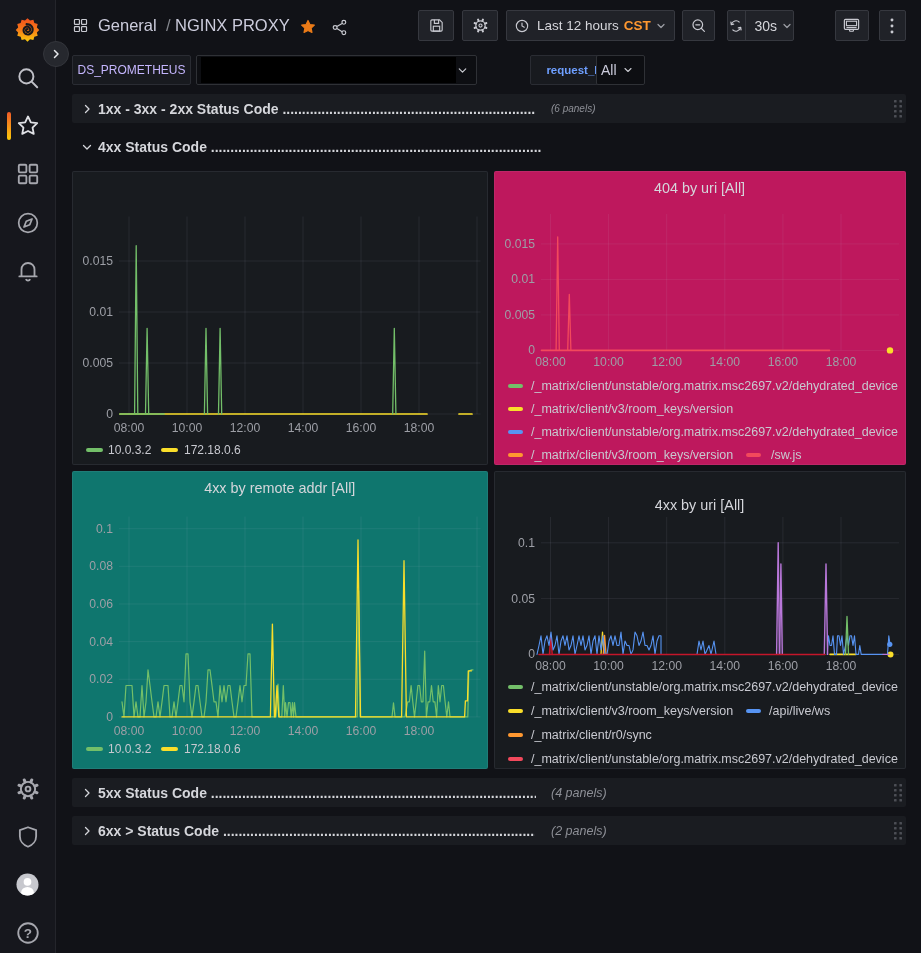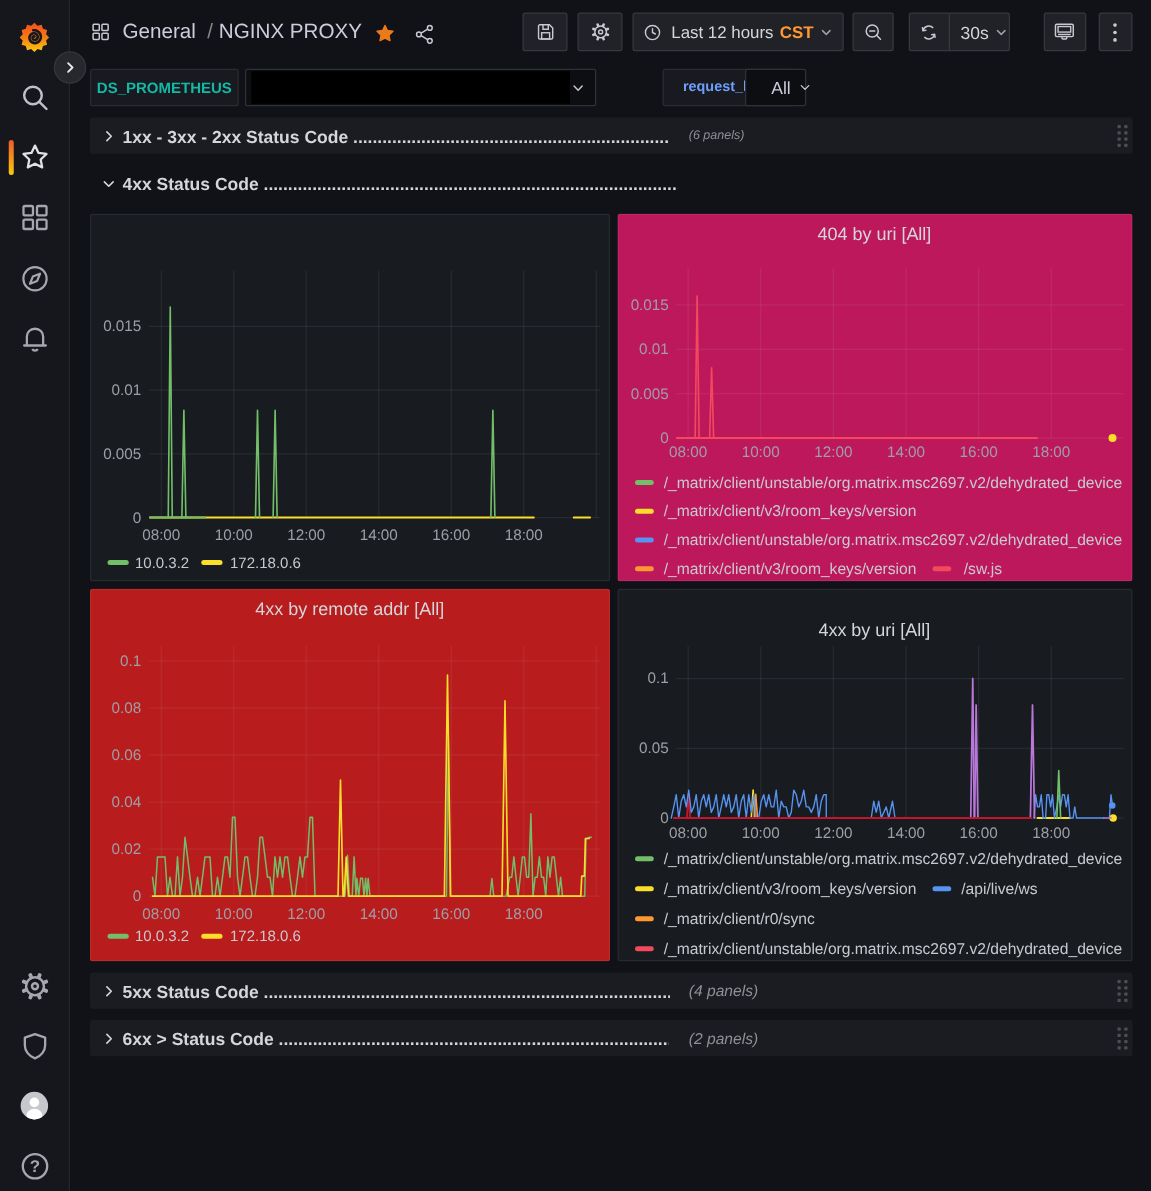--- a/index.html
+++ b/index.html
@@ -127,21 +127,21 @@
       </svg>
     </span>
   </div>
 <div class="btn" style="left:681.5px;width:33px">
     <svg class="" width="17" height="17" viewBox="0 0 24 24" fill="none">
       <circle cx="11" cy="11" r="6.8" stroke="#c9cad1" stroke-width="1.7"></circle>
       <line x1="15.9" y1="15.9" x2="20.3" y2="20.3" stroke="#c9cad1" stroke-width="1.7" stroke-linecap="round"></line>
       <line x1="8.2" y1="11" x2="13.8" y2="11" stroke="#c9cad1" stroke-width="1.7" stroke-linecap="round"></line>
     </svg>
   </div>
-<div class="btn" style="left:727px;width:81px">
+<div class="btn" style="left:727px;width:67px">
     <div style="width:33px;display:flex;justify-content:center">
       <svg class="" width="16" height="16" viewBox="0 0 24 24" fill="none">
         <path d="M17.3 6.5A7.2 7.2 0 0 0 5.0 9.8" stroke="#c9cad1" stroke-width="1.8" fill="none"></path>
         <path d="M4.4 6.2l0.6 3.6 3.5-0.5" stroke="#c9cad1" stroke-width="1.8" fill="none" stroke-linecap="round" stroke-linejoin="round"></path>
         <path d="M6.7 17.5A7.2 7.2 0 0 0 19.0 14.2" stroke="#c9cad1" stroke-width="1.8" fill="none"></path>
         <path d="M19.6 17.8l-0.6-3.6-3.5 0.5" stroke="#c9cad1" stroke-width="1.8" fill="none" stroke-linecap="round" stroke-linejoin="round"></path>
       </svg>
     </div>
     <div style="width:1px;height:30px;background:#36383f"></div>
     <span style="font-size:14px;font-weight:500;color:#d5d6db;margin-left:9px">30s</span>
@@ -160,34 +160,34 @@
     </svg>
   </div>
 <div class="btn" style="left:878.5px;width:27.5px">
     <svg class="" width="22" height="22" viewBox="0 0 24 24" fill="none">
       <circle cx="12" cy="5.5" r="1.6" fill="#c9cad1"></circle>
       <circle cx="12" cy="12" r="1.6" fill="#c9cad1"></circle>
       <circle cx="12" cy="18.5" r="1.6" fill="#c9cad1"></circle>
     </svg>
   </div>
 <div class="vbox" style="left:72px;width:119px;background:#181a1f;justify-content:center">
-    <span style="font-size:12px;font-weight:700;color:#14b8a6">DS_PROMETHEUS</span>
+    <span style="font-size:12px;font-weight:400;color:#c4b5fd">DS_PROMETHEUS</span>
   </div>
 <div class="vbox" style="left:196px;width:281px;background:#0d0e12;border-color:#2f3136">
     <div style="position:absolute;left:4px;top:1px;width:255px;height:26px;background:#000"></div>
     <span style="position:absolute;right:7px;display:flex">
       <svg class="" width="13" height="13" viewBox="0 0 24 24" fill="none">
         <path d="M6 9l6 6 6-6" stroke="#c9cad1" stroke-width="2.2" stroke-linecap="round" stroke-linejoin="round"></path>
       </svg>
     </span>
   </div>
 <div class="vbox" style="left:530px;width:105px;background:#181a1f;justify-content:center">
     <span style="font-size:11.5px;font-weight:700;color:#6E9FFF">request_host</span>
   </div>
-<div class="vbox" style="left:596px;width:49px;background:#0d0e12;border-color:#2f3136;padding:0 20px;box-sizing:border-box">
+<div class="vbox" style="left:596px;width:49px;background:#0d0e12;border-color:#2f3136;padding:0 4px;box-sizing:border-box">
     <span style="font-size:14px;color:#ccccdc">All</span>
     <span style="margin-left:5px;display:flex">
       <svg class="" width="12" height="12" viewBox="0 0 24 24" fill="none">
         <path d="M6 9l6 6 6-6" stroke="#c9cad1" stroke-width="2.2" stroke-linecap="round" stroke-linejoin="round"></path>
       </svg>
     </span>
   </div>
 <div style="position:absolute;left:72px;top:94px;width:833.5px;height:29px;background:#1a1c21;border-radius:2px;display:flex;align-items:center;padding-left:9px;box-sizing:border-box">
     <svg width="12" height="12" viewBox="0 0 24 24" style="margin:0 5px 0 0;flex:none" fill="none">
       <path d="M9 5l7 7-7 7" stroke="#d5d6db" stroke-width="2.6" stroke-linecap="round" stroke-linejoin="round"></path>
@@ -314,21 +314,21 @@
       <rect x="13" y="235" width="15" height="4" rx="2" fill="#FADE2A"></rect>
       <text x="36" y="241" font-size="12.5" fill="#c8c9d0">/_matrix/client/v3/room_keys/version</text>
       <rect x="13" y="258" width="15" height="4" rx="2" fill="#5794F2"></rect>
       <text x="36" y="264" font-size="12.5" fill="#c8c9d0">/_matrix/client/unstable/org.matrix.msc2697.v2/dehydrated_device</text>
       <rect x="13" y="281" width="15" height="4" rx="2" fill="#FF9830"></rect>
       <text x="36" y="287" font-size="12.5" fill="#c8c9d0">/_matrix/client/v3/room_keys/version</text>
       <rect x="251" y="281" width="15" height="4" rx="2" fill="#F2495C"></rect>
       <text x="276" y="287" font-size="12.5" fill="#c8c9d0">/sw.js</text>
     </svg>
   </div>
-<div style="position:absolute;left:72px;top:471px;width:415.5px;height:298px;background:#b91c1c;border:1px solid rgba(204,204,220,0.09);border-radius:2px;box-sizing:border-box;overflow:hidden">
+<div style="position:absolute;left:72px;top:471px;width:415.5px;height:298px;background:#0f766e;border:1px solid rgba(204,204,220,0.09);border-radius:2px;box-sizing:border-box;overflow:hidden">
     <div style="text-align:center;font-size:14.4px;font-weight:500;color:#d5d6db;margin-top:9px;line-height:15px">4xx by remote addr [All]</div>
     <svg width="413.5" height="296" viewBox="0 0 413.5 296" style="position:absolute;left:0;top:0">
       <line x1="46" y1="56.69999999999999" x2="407.5" y2="56.69999999999999" stroke="rgba(204,204,220,0.09)" stroke-width="1"></line>
       <line x1="46" y1="94.34" x2="407.5" y2="94.34" stroke="rgba(204,204,220,0.09)" stroke-width="1"></line>
       <line x1="46" y1="131.98000000000002" x2="407.5" y2="131.98000000000002" stroke="rgba(204,204,220,0.09)" stroke-width="1"></line>
       <line x1="46" y1="169.62" x2="407.5" y2="169.62" stroke="rgba(204,204,220,0.09)" stroke-width="1"></line>
       <line x1="46" y1="207.26" x2="407.5" y2="207.26" stroke="rgba(204,204,220,0.09)" stroke-width="1"></line>
       <line x1="46" y1="244.9" x2="407.5" y2="244.9" stroke="rgba(204,204,220,0.09)" stroke-width="1"></line>
       <line x1="56.0" y1="44.5" x2="56.0" y2="244.9" stroke="rgba(204,204,220,0.09)" stroke-width="1"></line>
       <line x1="114.0" y1="44.5" x2="114.0" y2="244.9" stroke="rgba(204,204,220,0.09)" stroke-width="1"></line>

